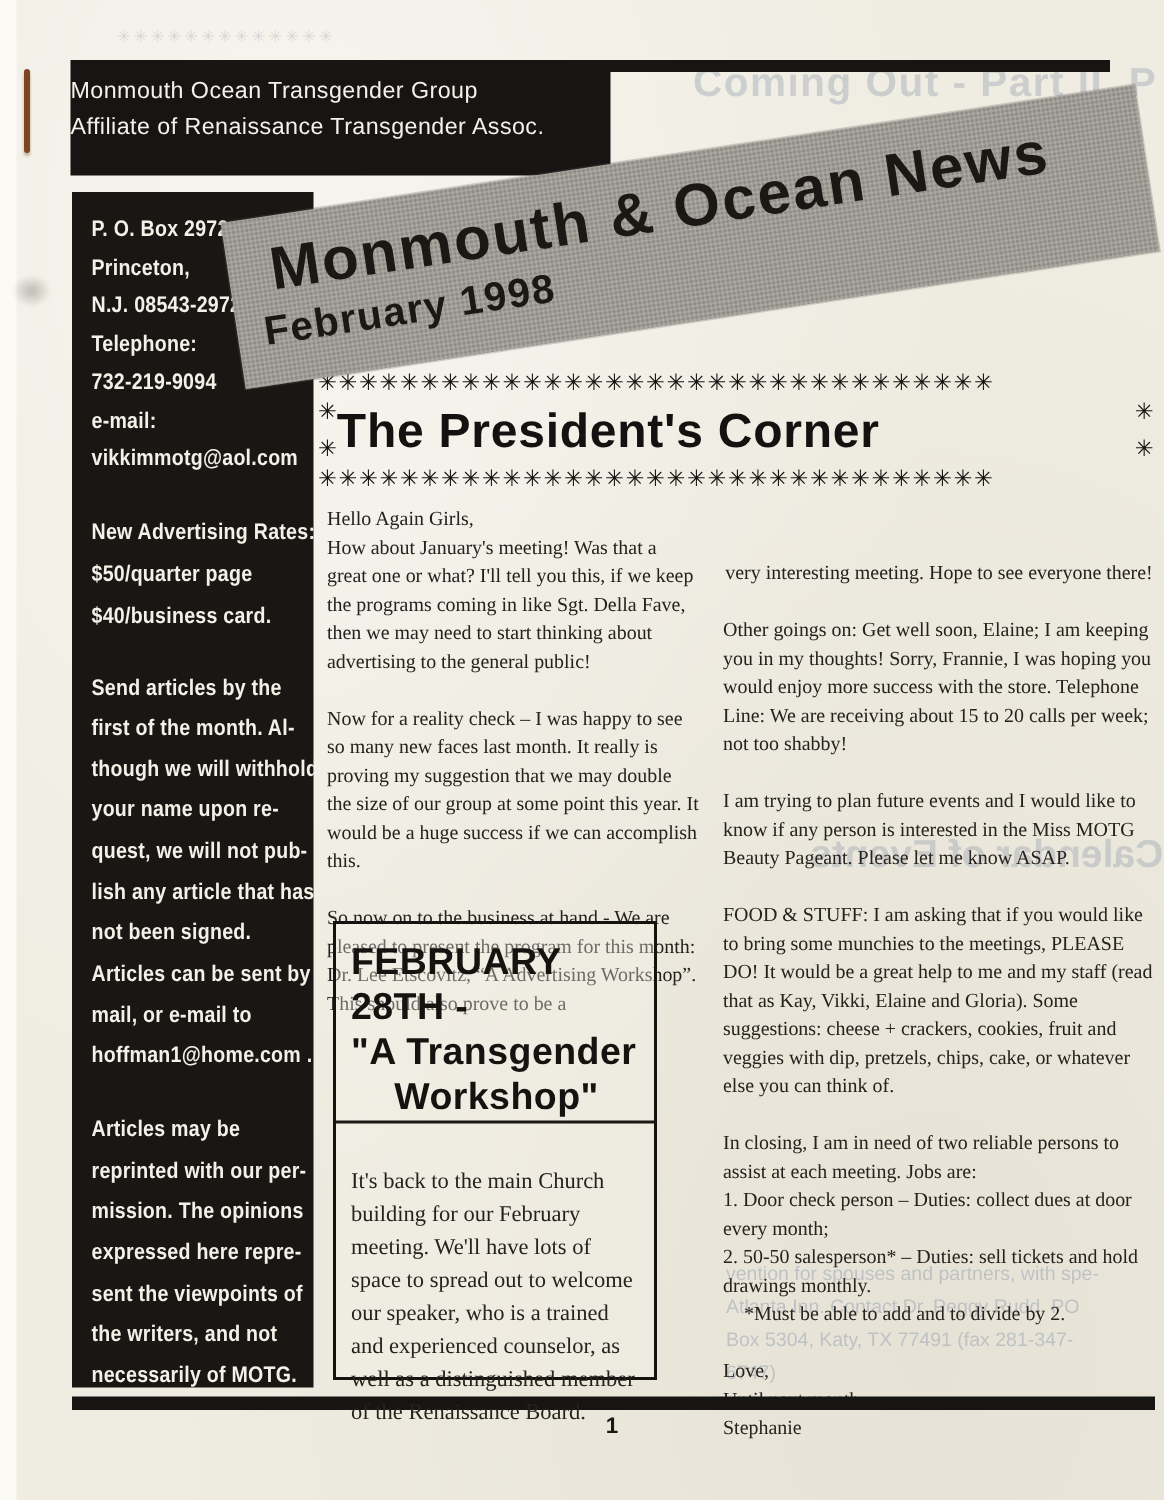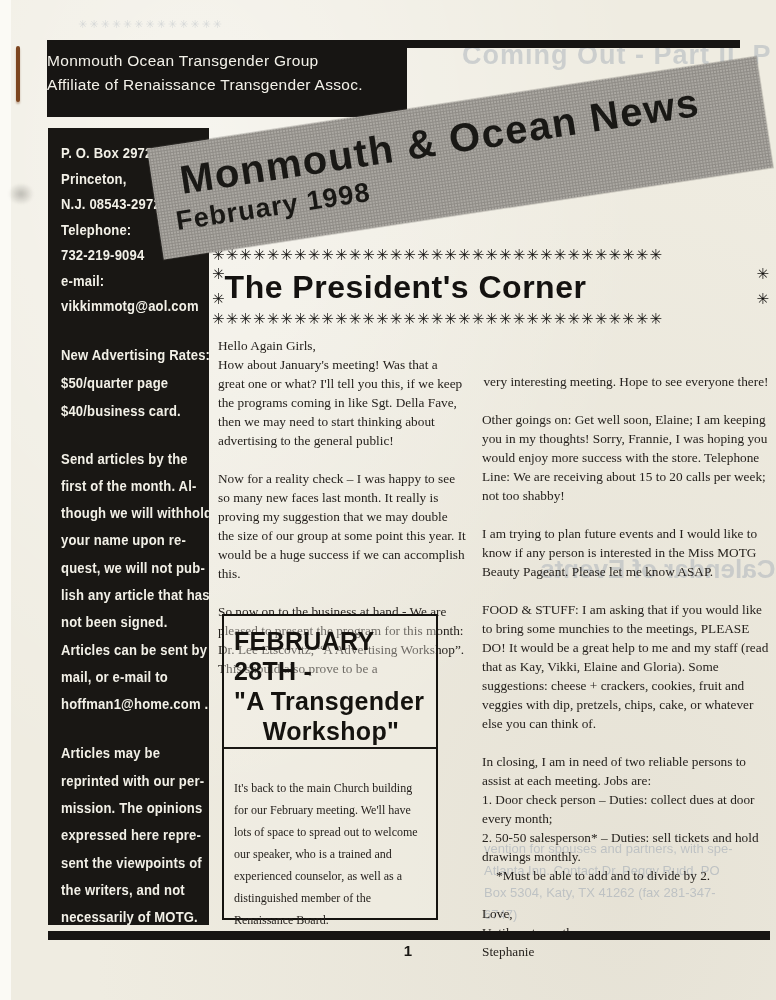--- a/index.html
+++ b/index.html
@@ -63,21 +63,21 @@
   .close-1{margin:2px 0 0 56px;}
   .close-2{margin:0 0 0 142px;}
   .close-3{margin:0 0 0 168px;}
 
   
   .event-box{position:absolute;left:222px;top:614px;width:216px;height:306px;box-sizing:border-box;
              border:2.5px solid #15130f;background:rgba(246,243,235,.35);z-index:2;}
   .event-head{box-sizing:border-box;height:133px;border-bottom:2px solid #1a1814;padding:10px 8px 0 10px;
               font-weight:bold;font-size:25px;line-height:30px;color:#15130f;letter-spacing:.3px;}
   .event-head .hl:nth-child(3),.event-head .hl:nth-child(4){text-align:center;}
-  .event-body{padding:28px 10px 0 10px;font-family:"Liberation Serif",serif;font-size:12px;line-height:22px;color:#26221e;}
+  .event-body{padding:28px 10px 0 10px;font-family:"Liberation Serif",serif;font-size:15px;line-height:22px;color:#26221e;}
 
   
   .bottom-rule{position:absolute;left:48px;top:931px;width:722px;height:9px;background:#171513;z-index:1;}
   .page-num{position:absolute;left:398px;top:942px;width:20px;text-align:center;font-size:15px;font-weight:bold;color:#1a1814;z-index:1;}
 </style>
 </head>
 <body>
 
 <div class="page">
 
@@ -85,21 +85,21 @@
   <div class="staple"></div>
   <div class="smudge"></div>
 
   <div class="ghost ghost-ast" style="left:78px;top:18px;">✳✳✳✳✳✳✳✳✳✳✳✳✳</div>
   <div class="ghost ghost-title" style="left:462px;top:40px;white-space:nowrap;">Coming Out - Part II, P</div>
   <div class="ghost ghost-byline" style="left:618px;top:76px;">by Sarah</div>
   <div class="ghost ghost-cal" style="left:540px;top:554px;white-space:nowrap;">Calendar of Events</div>
   <div class="ghost ghost-lines" style="left:484px;top:838px;width:290px;">
     <div>vention for spouses and partners, with spe-</div>
     <div>Atlanta Inn.  Contact Dr. Peggy Rudd, PO</div>
-    <div>Box 5304, Katy, TX 41262 (fax 281-347-</div>
+    <div>Box 5304, Katy, TX 77491 (fax 281-347-</div>
     <div>6747)</div>
   </div>
 
   <div class="org-banner">
     <div>Monmouth Ocean Transgender Group</div>
     <div>Affiliate of Renaissance Transgender Assoc.</div>
   </div>
   <div class="top-bar"></div>
   <div class="title-banner">
     <div class="nl-title">Monmouth &amp; Ocean News</div>

